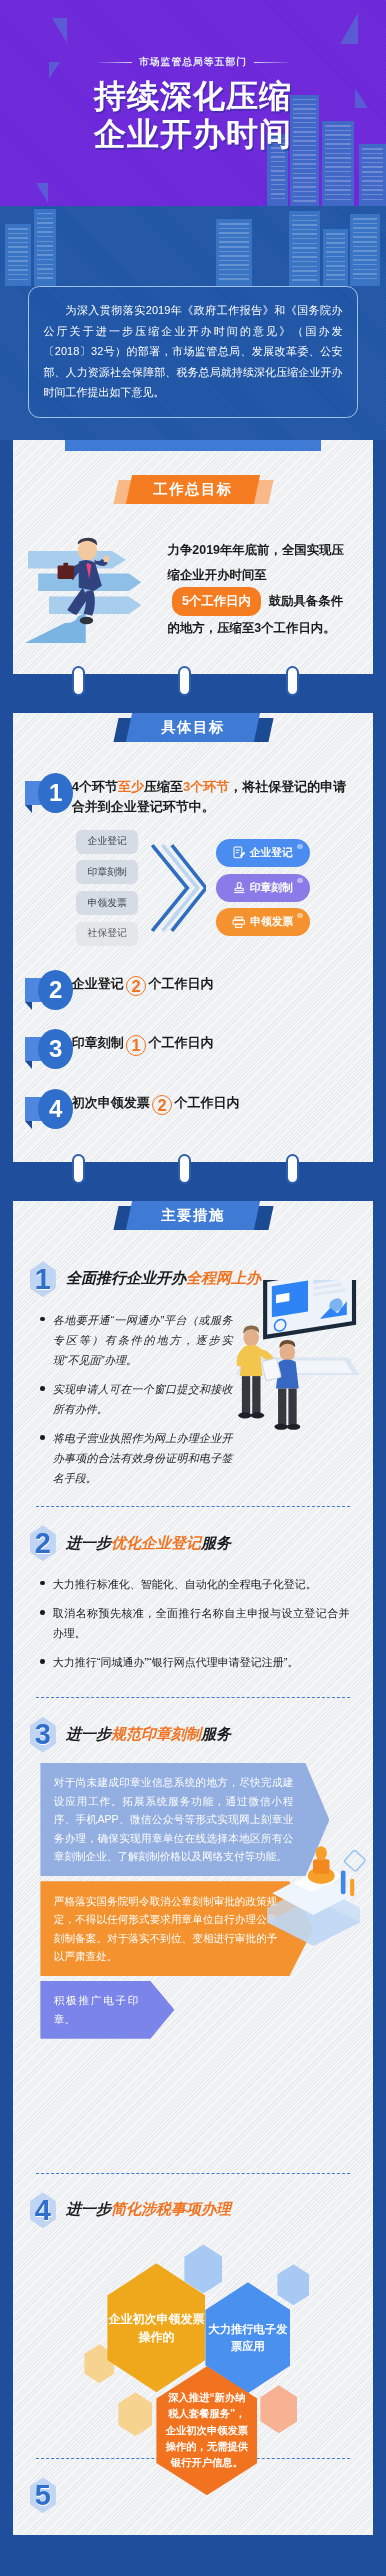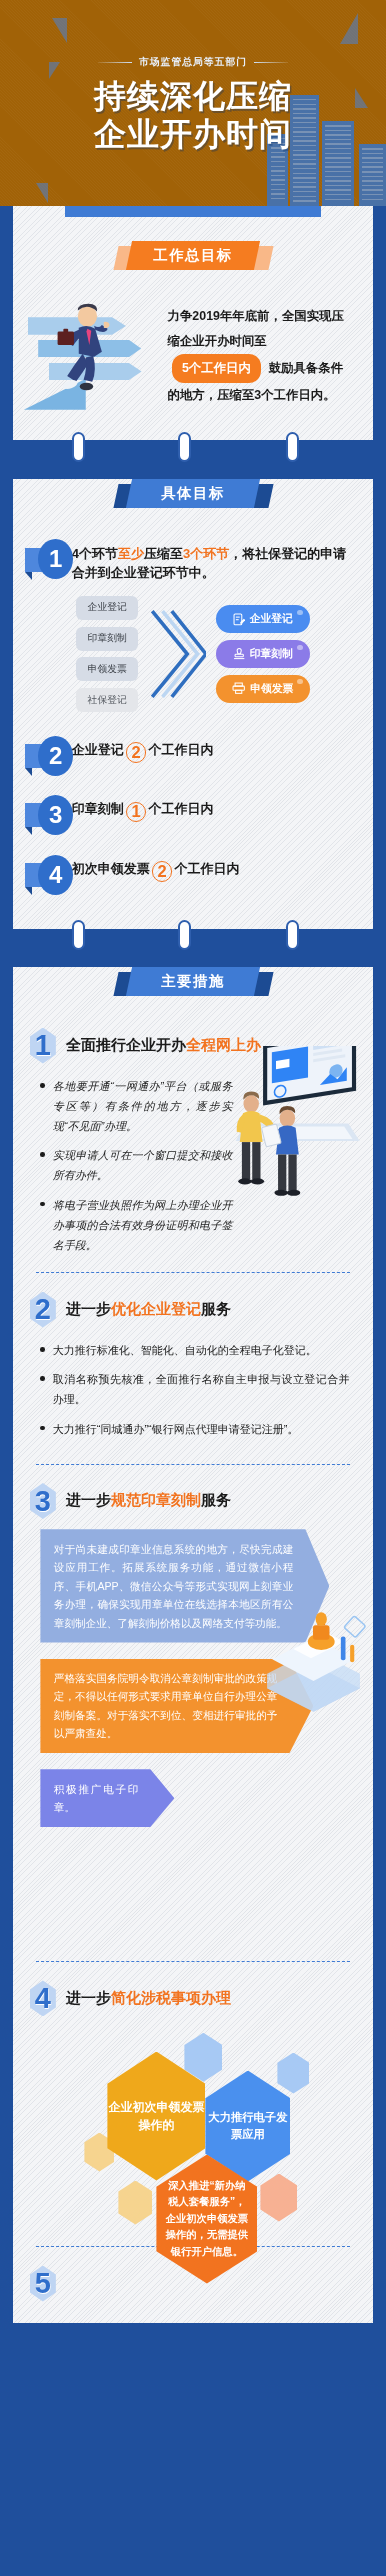--- a/index.html
+++ b/index.html
@@ -8,21 +8,21 @@
     background: #1f4f9c;
     font-family: "Liberation Sans", "DejaVu Sans", sans-serif;
     -webkit-font-smoothing: antialiased;
   }
   .poster { width: 386px; position: relative; overflow: hidden; }
 
   
   .hero {
     position: relative;
     height: 206px;
-    background: #a16207;
+    background: #6d28d9;
     overflow: hidden;
   }
   .hero-tex {
     position: absolute; inset: 0;
     background-image:
       repeating-linear-gradient(45deg, rgba(255,255,255,.03) 0 0.5px, transparent 0.5px 2.1px);
   }
   .tri { position: absolute; width: 0; height: 0; opacity: .55; }
   .t1 { left: 52px; top: 18px; border-left: 15.5px solid transparent; border-right: 0 solid transparent; border-top: 25px solid #4b82d4; }
   .t2 { left: 49px; top: 62px; border-left: 0 solid transparent; border-right: 11.3px solid transparent; border-top: 17.5px solid #4b82d4; }
@@ -175,34 +175,34 @@
     position: relative; width: 32px; flex: 0 0 32px; height: 38px;
     display: flex; align-items: center; justify-content: center;
     font-size: 29px; font-weight: 900; color: #2f6ecb;
   }
   .mnum .hex {
     position: absolute; left: 3.1px; top: 1px; width: 26px; height: 36px;
     background: #bfd5f3;
     clip-path: polygon(50% 0%, 100% 25%, 100% 75%, 50% 100%, 0% 75%, 0% 25%);
   }
   .mnum span { position: relative; z-index: 2; text-shadow: 0.5px 0.5px 0 #fff; }
-  .measure-title { font-size: 15px; font-weight: 800; color: #1b1b1b; padding-top: 8.2px; line-height: 1.3; }
+  .measure-title { font-size: 15px; font-weight: 800; color: #1b1b1b; padding-top: 8.2px; line-height: 1.3; font-style: italic; }
   .measure-title .hl { color: #f2731f; }
 
   .bullets { padding: 11.3px 23px 0 25px; }
   .bullet { position: relative; font-size: 11px; line-height: 1.82; color: #1d1d1d; padding-left: 14.4px; margin-bottom: 9.3px; text-align: justify; }
   .bullet::before { content: ""; position: absolute; left: 2.1px; top: 7.2px; width: 4.6px; height: 4.6px; border-radius: 50%; background: #1b1b1b; }
 
   .dashline { margin: 17.5px 23px 0; border-top: 1.5px dashed #3f7bd4; }
 
   
   .arrow-row { padding: 9.3px 15.5px 0 27px; }
   .arrow-band {
     position: relative; color: #fff; font-size: 10.6px; line-height: 1.75;
-    padding: 10.3px 36px 10.3px 13.4px; margin-bottom: 16px; text-align: justify;
+    padding: 10.3px 36px 10.3px 13.4px; margin-bottom: 5px; text-align: justify;
   }
   .ab-blue { background: #93aee0; width: 289px; clip-path: polygon(0 0, calc(100% - 24px) 0, 100% 50%, calc(100% - 24px) 100%, 0 100%); }
   .ab-orange { background: #f3922e; width: 273px; clip-path: polygon(0 0, calc(100% - 24px) 0, 100% 50%, calc(100% - 24px) 100%, 0 100%); }
   .ab-green { background: #35bd72; width: 180px; clip-path: polygon(0 0, calc(100% - 24px) 0, 100% 50%, calc(100% - 24px) 100%, 0 100%); }
   .ab-purple { background: #7b84e8; width: 134px; clip-path: polygon(0 0, calc(100% - 24px) 0, 100% 50%, calc(100% - 24px) 100%, 0 100%); }
 
   
   .hexwrap { position: relative; height: 206px; margin-top: 4.1px; }
   .hx {
     position: absolute;
@@ -244,20 +244,32 @@
       <span class="txt">市场监管总局等五部门</span>
       <span class="line r"></span>
     </div>
 
     <div class="headline">
       <span>持续深化压缩</span>
       <span>企业开办时间</span>
     </div>
   </div>
 
+  <div class="intro-wrap">
+    <div class="tex"></div>
+    <div style="position:relative;height:77px;">
+      <div class="bld-left" style="left:5.2px;  width:26px; height:62px;"></div>
+      <div class="bld-left" style="left:34px;  width:21.6px; height:77px;"></div>
+      <div class="bld-left" style="left:289px; width:31px; height:75px;"></div>
+      <div class="bld-left" style="left:323px; width:25px; height:57px;"></div>
+      <div class="bld-left" style="left:350px; width:30px; height:72px;"></div>
+      <div class="bld-left" style="left:216px; width:36px; height:67px;"></div>
+    </div>
+    <div class="intro">为深入贯彻落实2019年《政府工作报告》和《国务院办公厅关于进一步压缩企业开办时间的意见》（国办发〔2018〕32号）的部署，市场监管总局、发展改革委、公安部、人力资源社会保障部、税务总局就持续深化压缩企业开办时间工作提出如下意见。</div>
+  </div>
 
   <div class="panel">
     <div class="panel-top-tab"></div>
     <div class="ribbon orange">
       <div class="tail l"></div>
       <div class="tail r"></div>
       <div class="mid-bg"></div>
       <div class="mid">工作总目标</div>
     </div>
 

